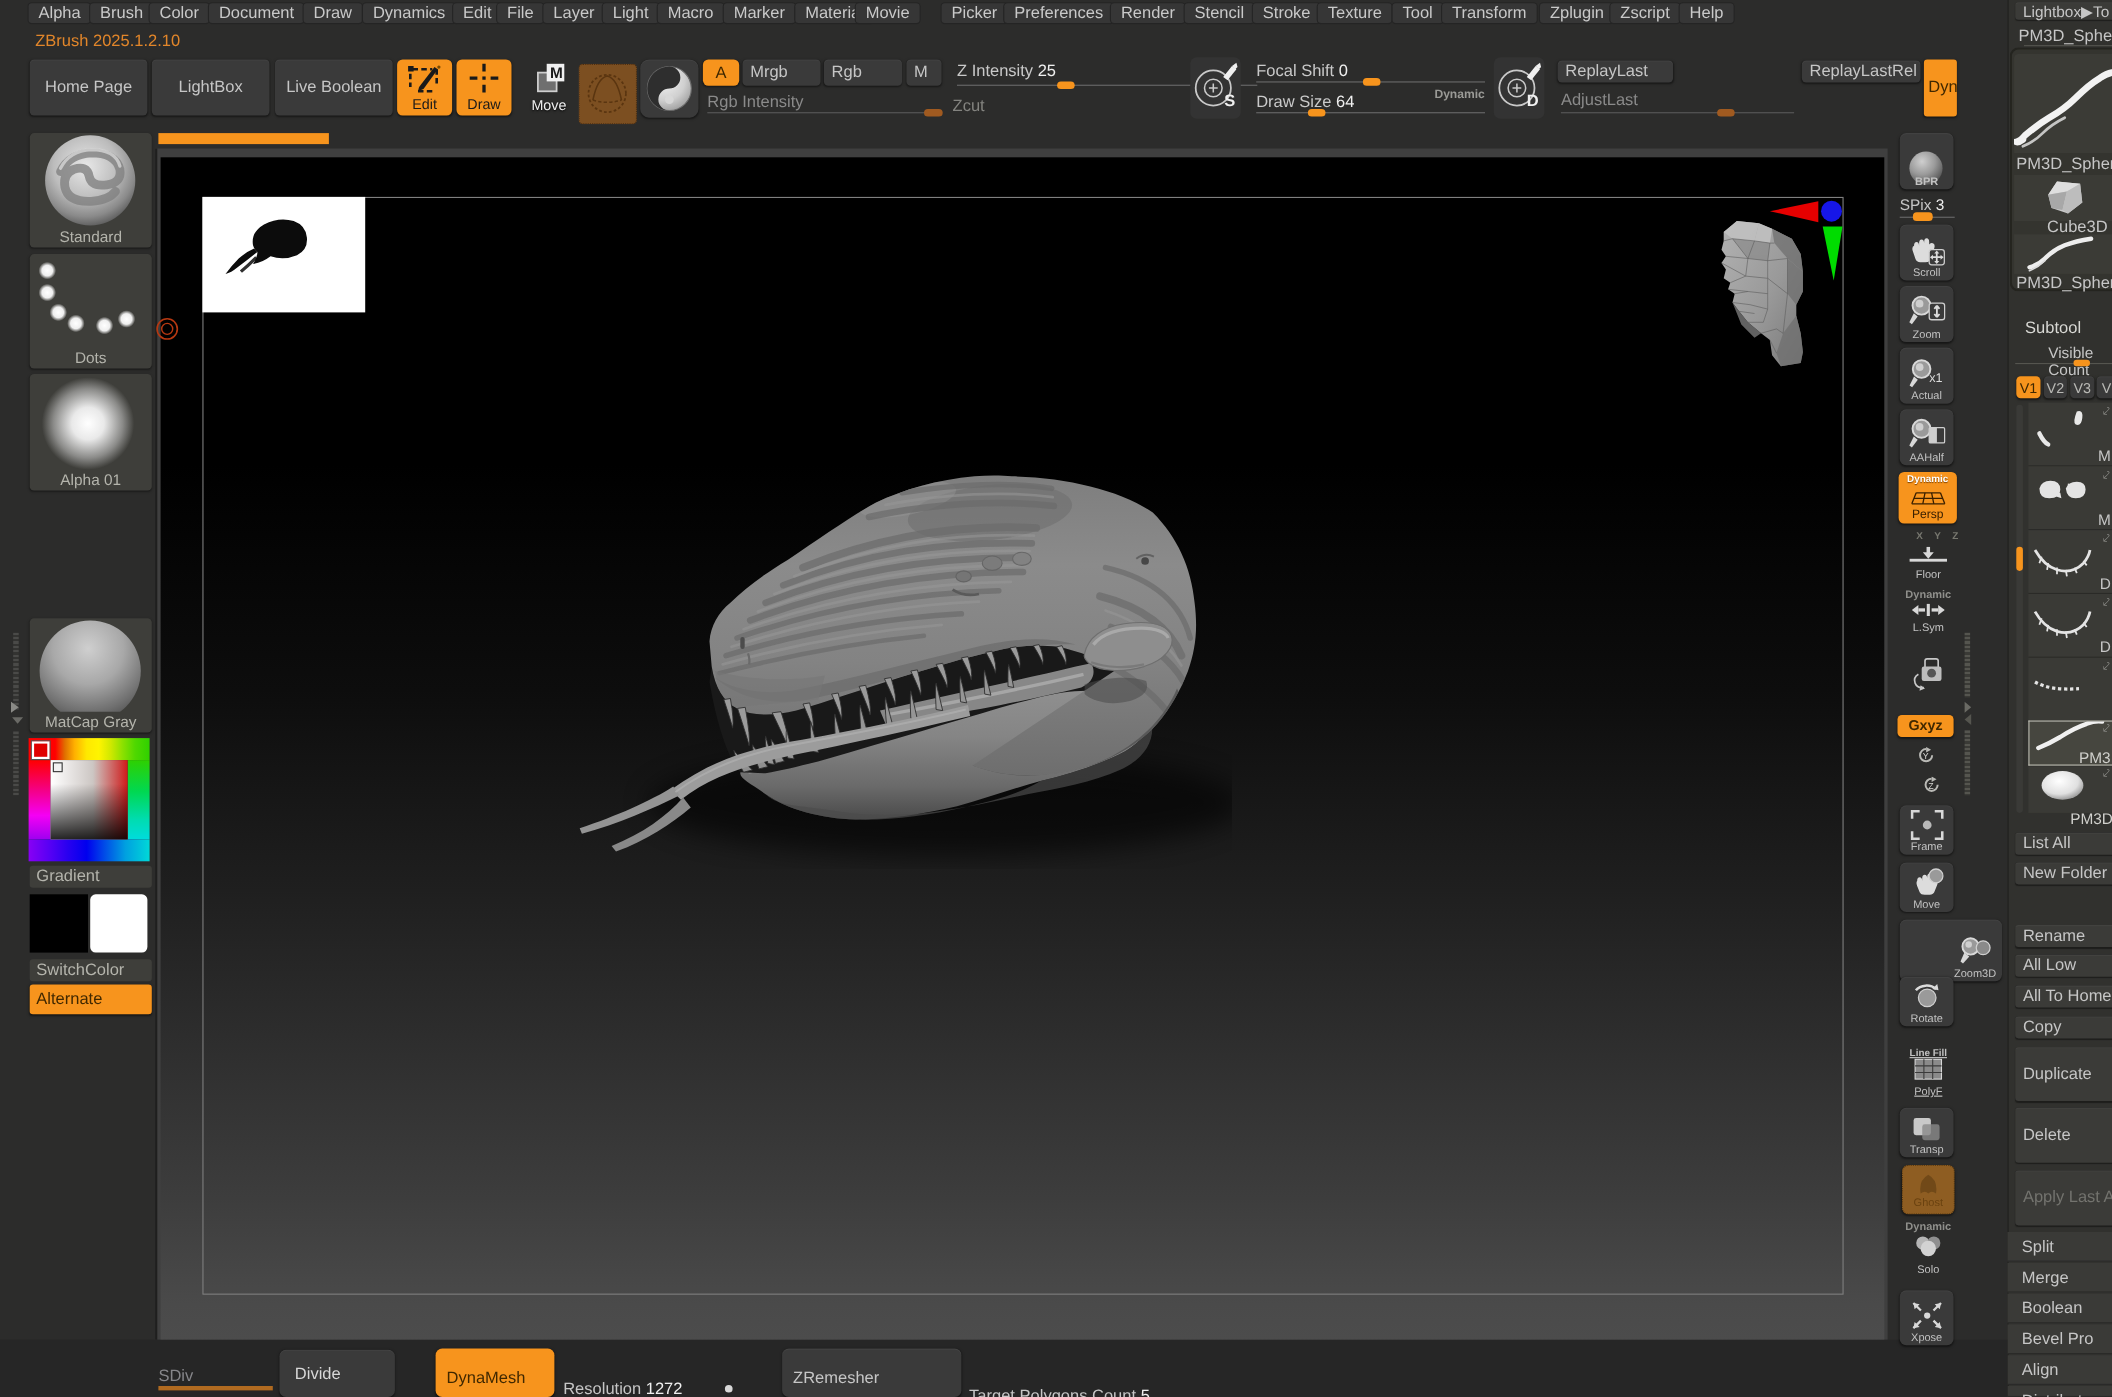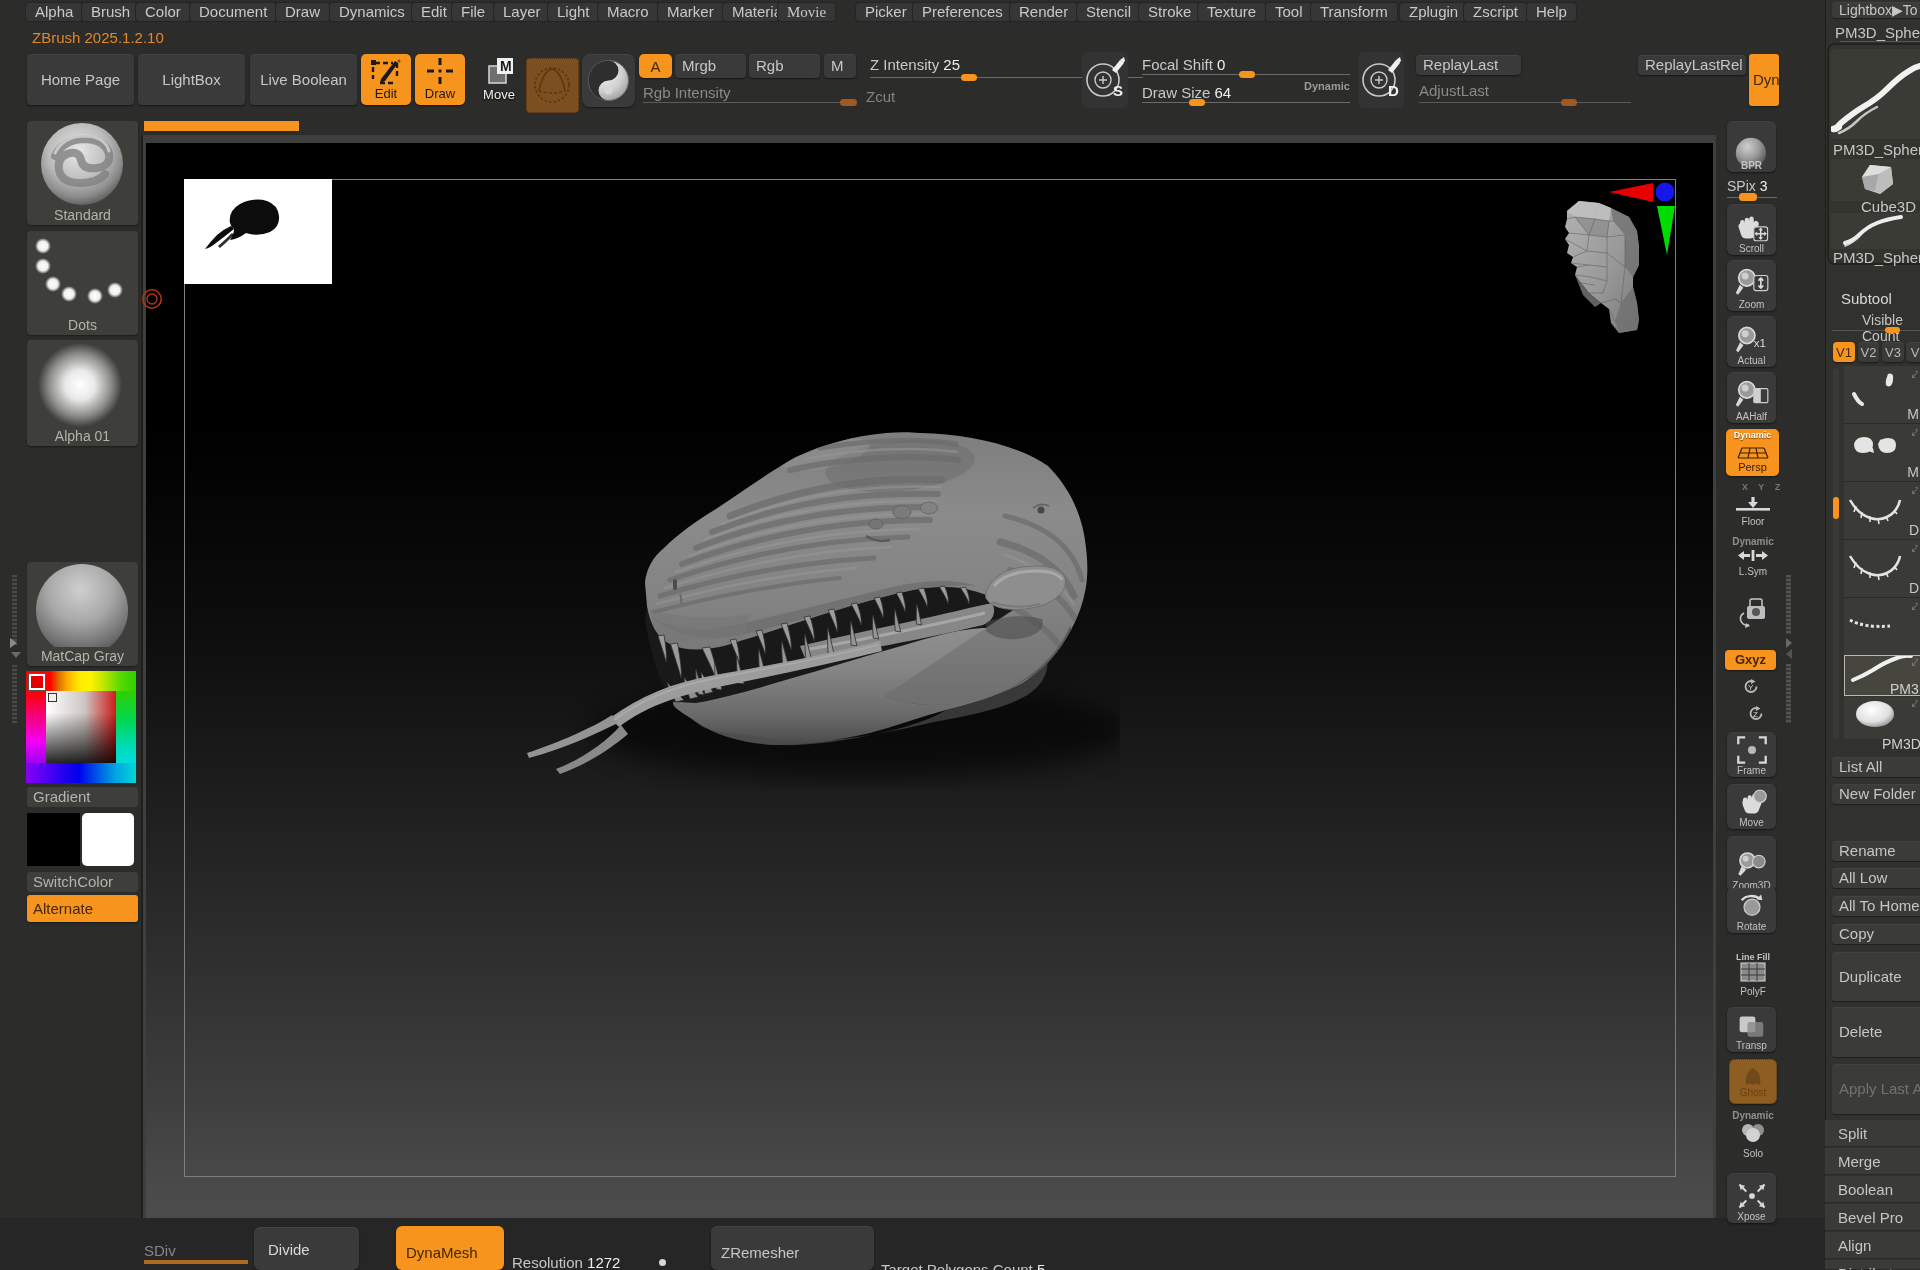--- a/index.html
+++ b/index.html
@@ -39,21 +39,21 @@
 <div class="mbtn" style="left:190px;">Document</div>
 <div class="mbtn" style="left:276px;">Draw</div>
 <div class="mbtn" style="left:330px;">Dynamics</div>
 <div class="mbtn" style="left:412px;">Edit</div>
 <div class="mbtn" style="left:452px;">File</div>
 <div class="mbtn" style="left:494px;">Layer</div>
 <div class="mbtn" style="left:548px;">Light</div>
 <div class="mbtn" style="left:598px;">Macro</div>
 <div class="mbtn" style="left:658px;">Marker</div>
 <div class="mbtn" style="left:723px;">Material</div>
-<div class="mbtn" style="left:778px;font-family:Liberation Serif, serif;">Movie</div>
+<div class="mbtn" style="left:778px;">Movie</div>
 <div class="mbtn" style="left:856px;">Picker</div>
 <div class="mbtn" style="left:913px;">Preferences</div>
 <div class="mbtn" style="left:1010px;">Render</div>
 <div class="mbtn" style="left:1077px;">Stencil</div>
 <div class="mbtn" style="left:1139px;">Stroke</div>
 <div class="mbtn" style="left:1198px;">Texture</div>
 <div class="mbtn" style="left:1266px;">Tool</div>
 <div class="mbtn" style="left:1311px;">Transform</div>
 <div class="mbtn" style="left:1400px;">Zplugin</div>
 <div class="mbtn" style="left:1464px;">Zscript</div>
@@ -595,40 +595,40 @@
 <div class="ibtn" style="top:784px;height:45px;">
   <svg width="32" height="30" viewBox="0 0 28 26" style="margin-bottom:0px;">
     <g fill="#dcdcdc">
           <path d="M6 12 q0-3 2-3 q2 0 2 3 l0-2 q0-3 2-3 q2 0 2 3 l0-1 q0-3 2-3 q2 0 2 3 l0 3 q1-2 3-1 q2 1 1 4 l-2 5 q-1 3-4 3 l-4 0 q-3 0-4-2 l-2-5 q-1-3 0-4z"></path>
         </g>
     <circle cx="21" cy="8" r="5.5" fill="#9a9a9a" stroke="#d0d0d0"></circle>
   </svg>
   <div class="ilab">Move</div>
 </div>
 
-<div class="ibtn" style="top:836px;height:56px;">
+<div class="ibtn" style="top:836px;height:56px;padding-left:44px;">
   <svg width="32" height="30" viewBox="0 0 28 26" style="margin-bottom:0px;">
     <circle cx="10" cy="9" r="6.5" fill="#9a9a9a" stroke="#d8d8d8" stroke-width="1.5"></circle>
     <circle cx="8.5" cy="7.5" r="2.6" fill="#cfcfcf"></circle>
     <path d="M5 14 L2 21 l2 1.5 L9 17z" fill="#d8d8d8"></path>
     <circle cx="20" cy="10" r="5.5" fill="#8a8a8a" stroke="#d0d0d0"></circle>
   </svg>
   <div class="ilab">Zoom3D</div>
 </div>
 
 <div class="ibtn" style="top:888px;height:45px;">
   <svg width="32" height="30" viewBox="0 0 28 26" style="margin-bottom:0px;">
     <circle cx="14" cy="14" r="7" fill="#9a9a9a" stroke="#d0d0d0"></circle>
     <path d="M5 8 a 10 8 0 0 1 16 -1" fill="none" stroke="#dcdcdc" stroke-width="2"></path>
     <path d="M22 3 l1 5 l-5-1z" fill="#dcdcdc"></path>
   </svg>
   <div class="ilab">Rotate</div>
 </div>
 
-<div class="abs" style="left:1729px;top:952px;width:48px;text-align:center;">
+<div class="abs" style="left:1729px;top:952px;width:48px;text-align:center;text-decoration:underline;">
   <div style="font-size:9px;font-weight:bold;color:#c2c2c2;">Line Fill</div>
   <svg width="26" height="20" viewBox="0 0 26 20">
     <rect x="1" y="1" width="24" height="18" fill="#8a8a8a" stroke="#d8d8d8"></rect>
     <path d="M1 7 h24 M1 13 h24 M9 1 v18 M17 1 v18" stroke="#3a3a3a" stroke-width="1"></path>
   </svg>
   <div class="ilab">PolyF</div>
 </div>
 
 <div class="ibtn" style="top:1007px;height:45px;">
   <svg width="32" height="27" viewBox="0 0 28 24" style="margin-bottom:0px;">

